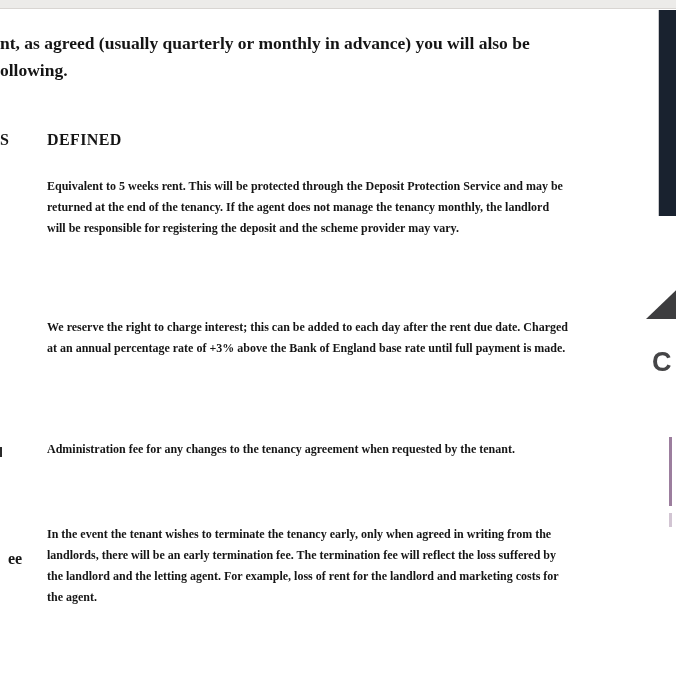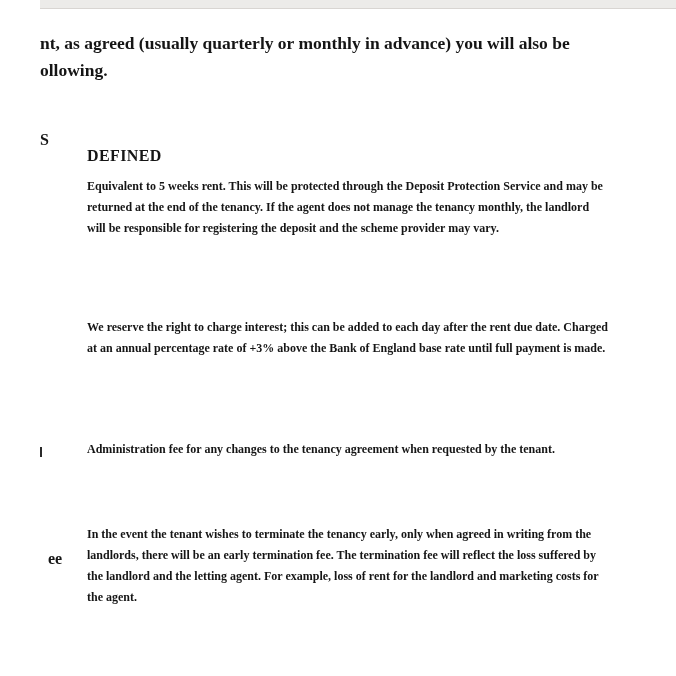--- a/index.html
+++ b/index.html
@@ -2,33 +2,33 @@
 <html style="--navy: #19222f; --charcoal: #3d3d3f; --letter: #454547; --plum: #9c7e9e; --strip: #ecebe9;"><head>
 <meta charset="utf-8">
 <style>
   html,body{margin:0;padding:0;}
   body{
     width:676px;height:676px;overflow:hidden;position:relative;
     background:#ffffff;
     font-family:"Liberation Serif","DejaVu Serif",serif;
     color:#151515;
   }
-  .abs{position:absolute;margin-left:40px;}
+  .abs{position:absolute;}
   .top-strip{
     left:0;top:0;width:676px;height:8px;
     background:var(--strip,#ecebe9);
     border-bottom:1px solid #d8d5d2;
   }
   .intro{
     left:0;top:30px;
     font-size:17.5px;font-weight:bold;line-height:27px;white-space:nowrap;
   }
   .header-row{top:131px;left:0;font-size:16px;font-weight:bold;letter-spacing:.4px;}
   .col-fragment{position:absolute;left:0;top:0;}
-  .defined{position:absolute;left:47px;top:16px;text-align:right;}
+  .defined{position:absolute;left:47px;top:0;text-align:right;}
   .entry{
     left:47px;width:522px;
     font-size:12px;font-weight:bold;line-height:20.9px;
     text-align:left;
   }
   .entry p{margin:0;}
   .label-fragment{
     left:8px;font-size:16px;font-weight:bold;
   }
   .tiny-cut-mark{

